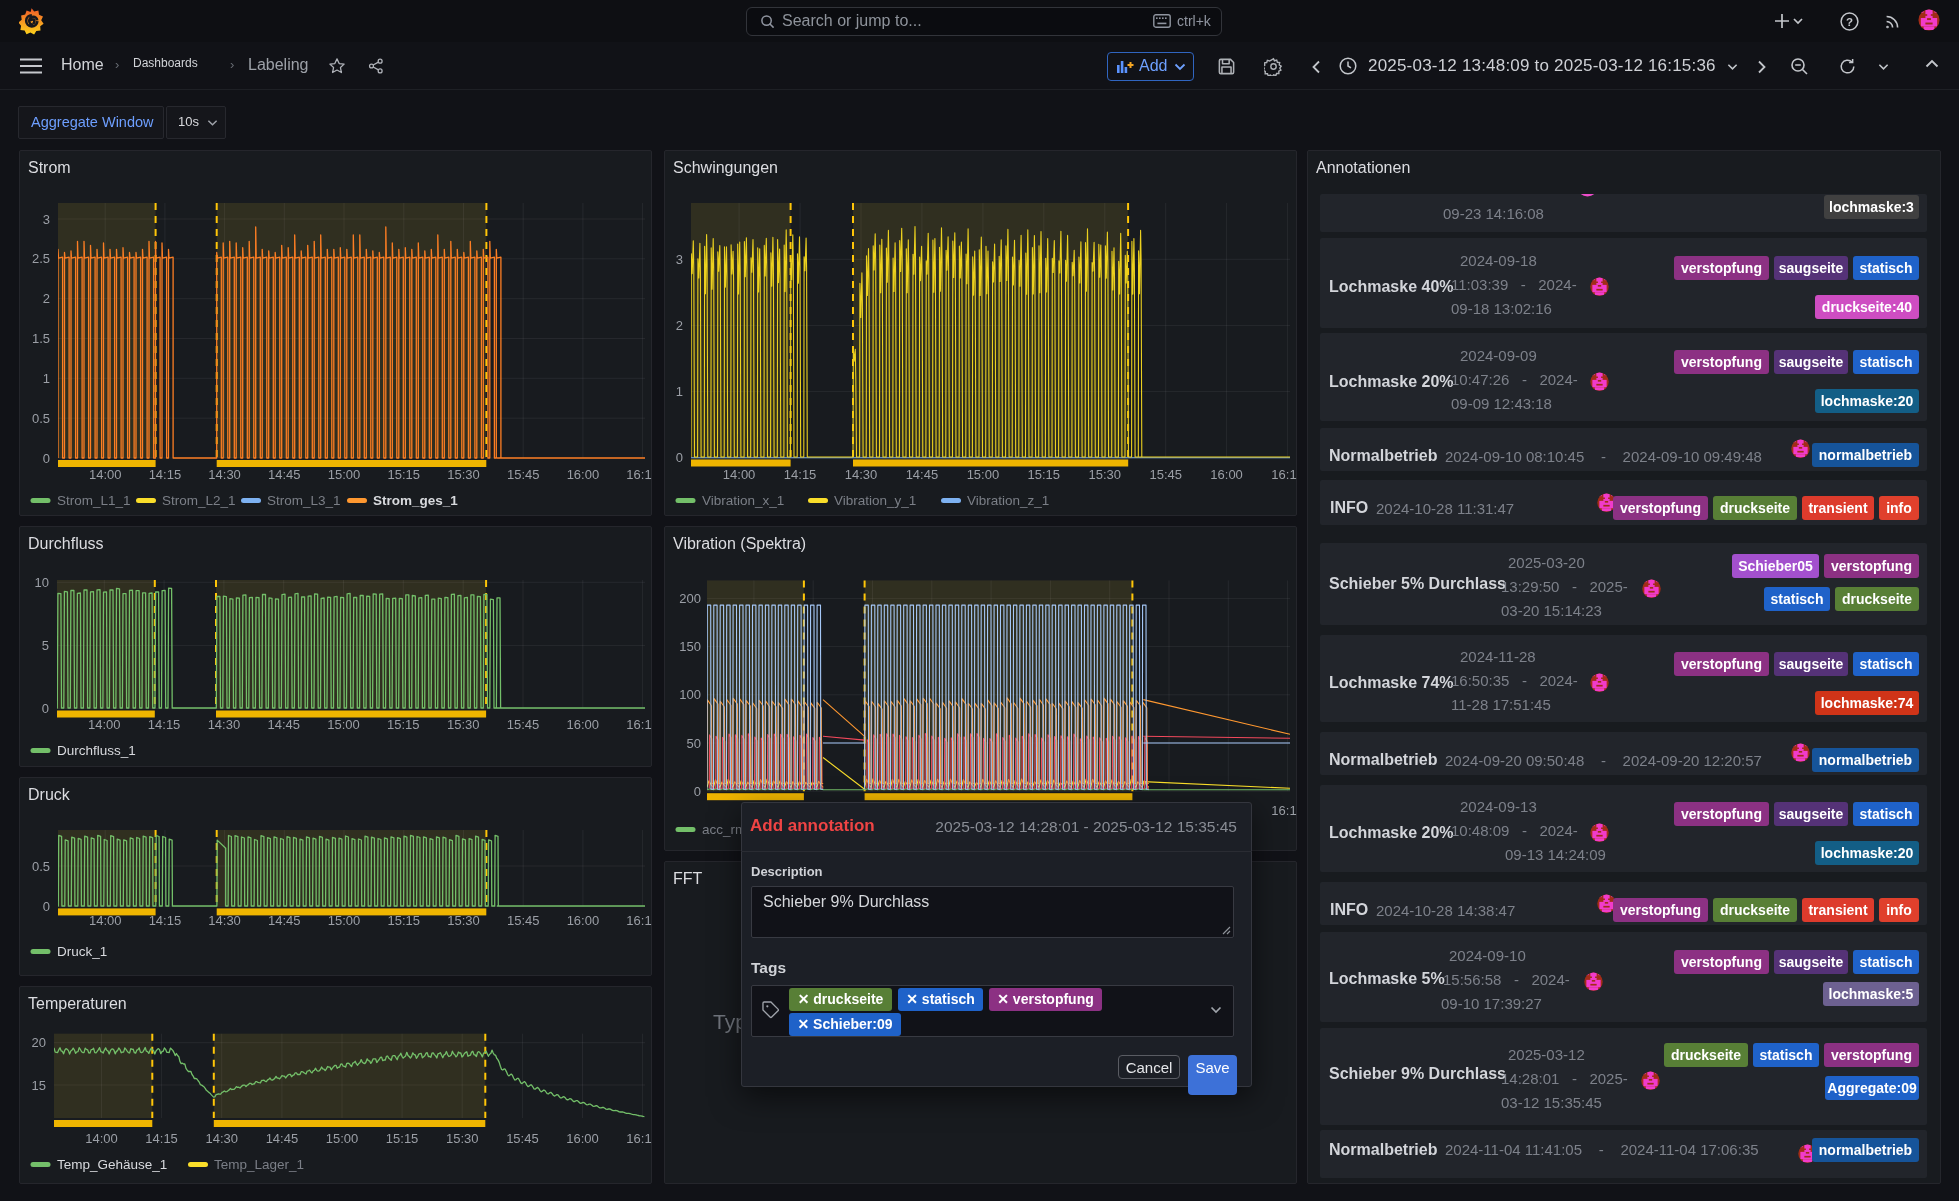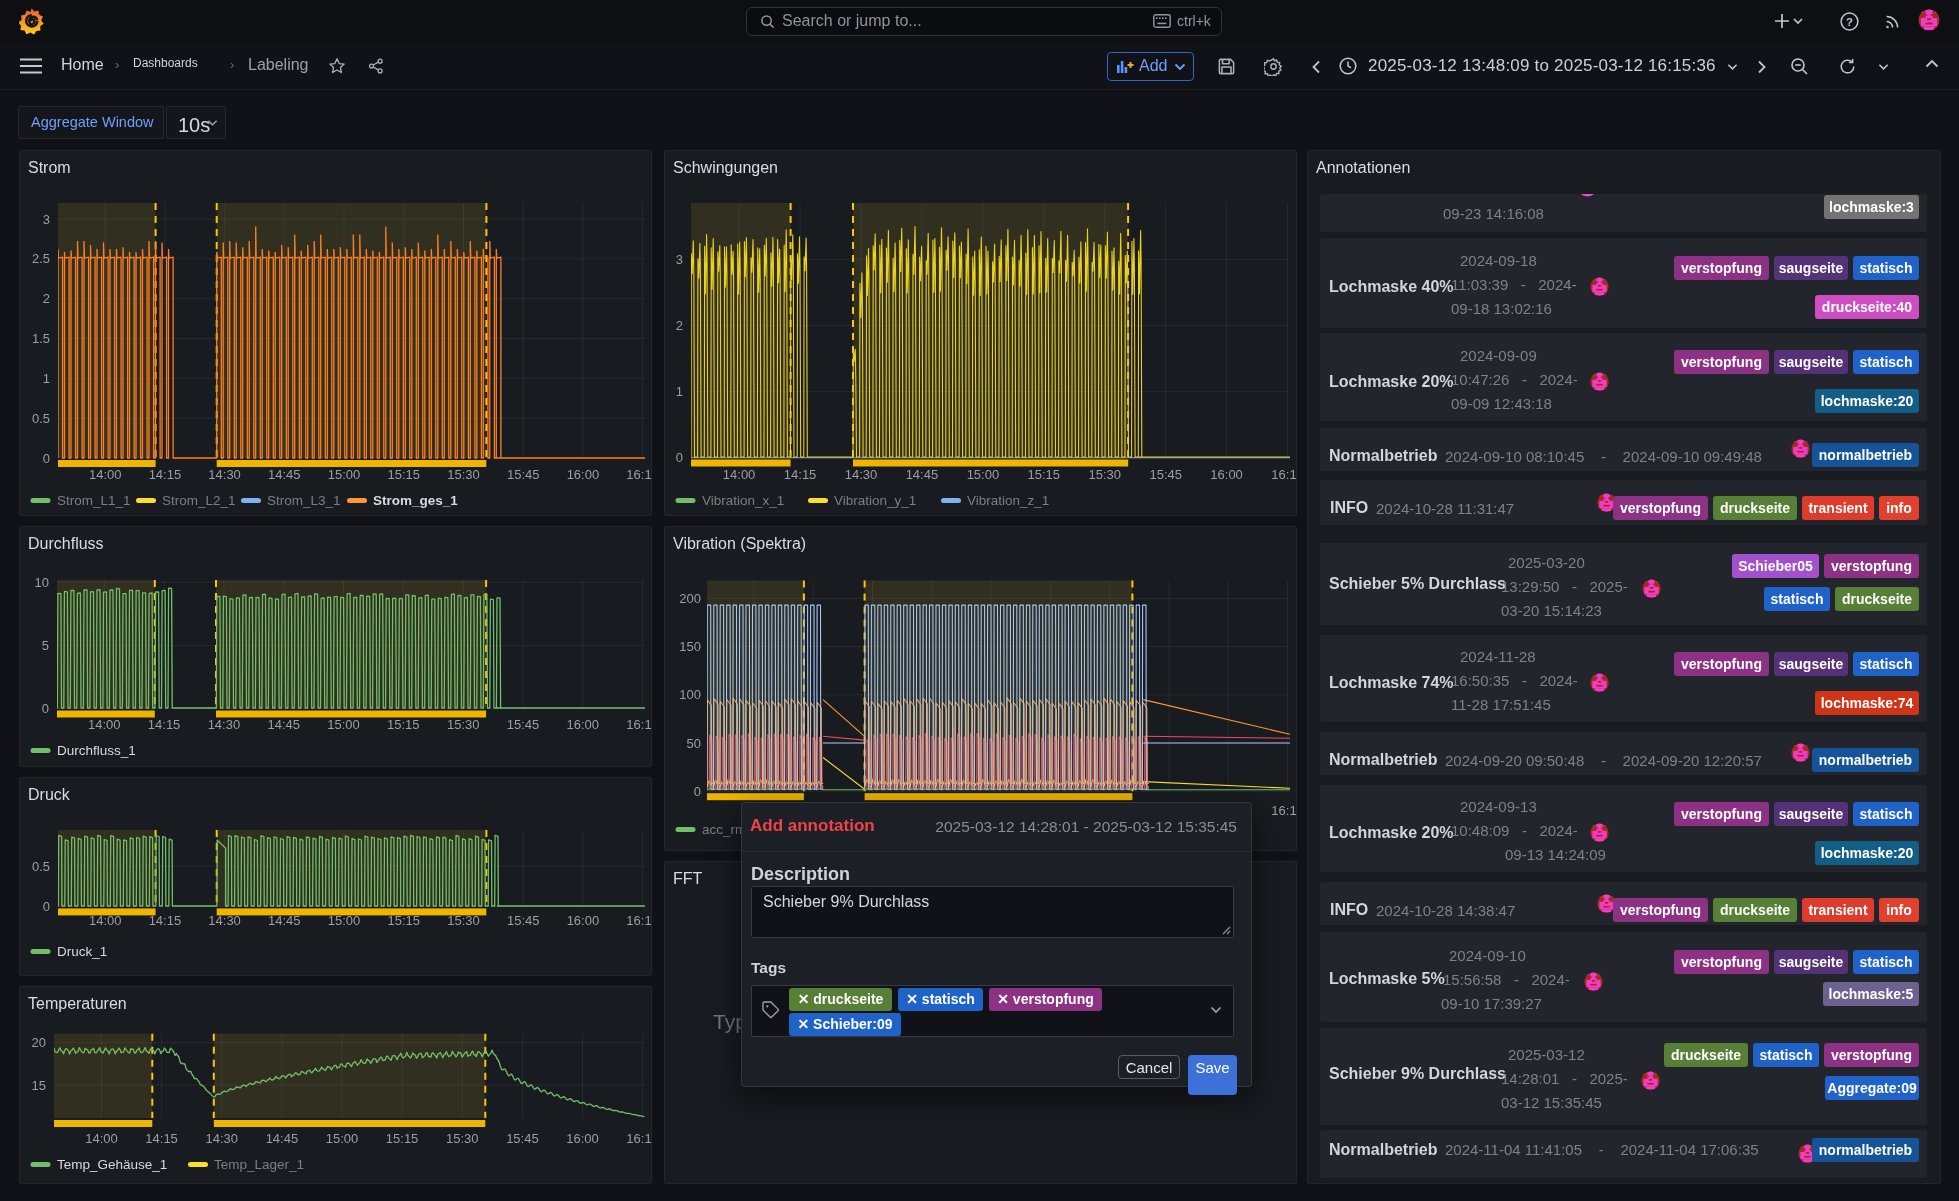--- a/index.html
+++ b/index.html
@@ -150,21 +150,21 @@
   </svg>
 <svg class="abs" style="left:1878px;top:63px" width="11" height="8" viewBox="0 0 12 8">
     <path d="M1.5 1.5 L6 6 L10.5 1.5" fill="none" stroke="#c3c6cb" stroke-width="1.7"></path>
   </svg>
 <svg class="abs" style="left:1925px;top:59px" width="14" height="9" viewBox="0 0 14 9">
     <path d="M1.5 7.5 L7 2 L12.5 7.5" fill="none" stroke="#c3c6cb" stroke-width="1.9"></path>
   </svg>
 <div class="abs" style="left:18px;top:106px;width:146px;height:33px;border:1px solid #27282e;border-radius:2px;background:#15161b"></div>
 <div class="abs" style="left:31px;top:114px;font-size:14.5px;font-weight:500;color:#6e9fff">Aggregate Window</div>
 <div class="abs" style="left:166px;top:106px;width:60px;height:33px;border:1px solid #27282e;border-radius:2px;background:#15161b"></div>
-<div class="abs" style="left:178px;top:114px;font-size:20px;color:#d8d9dd">10s</div>
+<div class="abs" style="left:178px;top:114px;font-size:13px;color:#d8d9dd">10s</div>
 <svg class="abs" style="left:207px;top:119px" width="11" height="8" viewBox="0 0 12 8">
     <path d="M1.5 1.5 L6 6 L10.5 1.5" fill="none" stroke="#9fa3aa" stroke-width="1.6"></path>
   </svg>
 <div class="panel" style="left:19px;top:150px;width:633px;height:366px"></div>
 <div class="ptitle" style="left:28px;top:159px">Strom</div>
 <svg class="abs" style="left:19px;top:150px" width="633" height="366">
     <line x1="39.0" y1="308.0" x2="626.0" y2="308.0" stroke="rgba(204,204,220,0.08)"></line>
     <line x1="39.0" y1="268.2" x2="626.0" y2="268.2" stroke="rgba(204,204,220,0.08)"></line>
     <line x1="39.0" y1="228.3" x2="626.0" y2="228.3" stroke="rgba(204,204,220,0.08)"></line>
     <line x1="39.0" y1="188.5" x2="626.0" y2="188.5" stroke="rgba(204,204,220,0.08)"></line>
@@ -479,21 +479,21 @@
 <div class="panel" style="left:664px;top:861px;width:633px;height:323px"></div>
 <div class="ptitle" style="left:673px;top:870px">FFT</div>
 <div class="abs" style="left:713px;top:1010px;font-size:21px;color:#70757d">Type</div>
 <div class="panel" style="left:1307px;top:150px;width:634px;height:1034px"></div>
 <div class="ptitle" style="left:1316px;top:159px">Annotationen</div>
 <div class="card" style="top:193.6px;height:38.1px"></div>
 <div class="ttime" style="left:1443px;top:205px">09-23 14:16:08</div>
 <svg class="abs" style="left:1577px;top:193.6px" width="21" height="5" viewBox="0 0 21 5">
     <circle cx="10.5" cy="-8" r="10.5" fill="#ef4dcb"></circle>
   </svg>
-<div class="tag" style="left:1824px;top:195.0px;width:95px;background:#737373">lochmaske:3</div>
+<div class="tag" style="left:1824px;top:195.0px;width:95px;background:#404040">lochmaske:3</div>
 <div class="card" style="top:237.5px;height:90.5px"></div>
 <div class="ttitle" style="left:1329px;top:278.0px">Lochmaske 40%</div>
 <div class="ttime" style="left:1460px;top:252.2px">2024-09-18</div>
 <div class="ttime" style="left:1451px;top:276.2px">11:03:39&nbsp;&nbsp;&nbsp;-&nbsp;&nbsp;&nbsp;2024-</div>
 <div class="ttime" style="left:1451px;top:300.2px">09-18 13:02:16</div>
 <svg class="abs" style="left:1589px;top:277px" width="21" height="21" viewBox="0 0 20 20">
 <defs>
       <clipPath id="avc2">
         <circle cx="10" cy="9.2" r="8.8"></circle>
       </clipPath>
@@ -861,21 +861,21 @@
 <rect x="8.4" y="7.6" width="3.2" height="1.6"></rect>
         <rect x="7" y="11.3" width="6" height="1.6"></rect>
       </g>
     </g>
   </svg>
 <div class="tag" style="left:1812px;top:1137.5px;width:107px;background:#16549a">normalbetrieb</div>
 <div class="abs" style="left:741px;top:802px;width:511px;height:285px;background:#1c1f26;border:1px solid #34363e;border-radius:3px;box-shadow:0 10px 30px rgba(0,0,0,0.55)"></div>
 <div class="abs" style="left:750px;top:816px;font-size:17px;font-weight:600;color:#ef4444">Add annotation</div>
 <div class="abs" style="left:800px;top:818px;width:437px;text-align:right;font-size:15.5px;color:#898d95">2025-03-12 14:28:01 - 2025-03-12 15:35:45</div>
 <div class="abs" style="left:741px;top:851px;width:511px;height:1px;background:#2a2c33"></div>
-<div class="abs" style="left:751px;top:864px;font-size:18px;font-weight:600;color:#d0d2d7">Description</div>
+<div class="abs" style="left:751px;top:864px;font-size:13px;font-weight:600;color:#d0d2d7">Description</div>
 <div class="abs" style="left:751px;top:886px;width:483px;height:52px;background:#111218;border:1px solid #383a42;border-radius:2px"></div>
 <div class="abs" style="left:763px;top:893px;font-size:16px;color:#d6d8dc">Schieber 9% Durchlass</div>
 <svg class="abs" style="left:1222px;top:926px" width="9" height="9" viewBox="0 0 9 9">
     <path d="M8 1 L1 8 M8 5 L5 8" stroke="#8e9299" stroke-width="1.2"></path>
   </svg>
 <div class="abs" style="left:751px;top:959px;font-size:15.5px;font-weight:600;color:#d0d2d7">Tags</div>
 <div class="abs" style="left:751px;top:985px;width:483px;height:52px;background:#111218;border:1px solid #383a42;border-radius:2px"></div>
 <svg class="abs" style="left:761px;top:1000px" width="19" height="19" viewBox="0 0 24 24">
     <path d="M2.5 12.5 V4 a1.5 1.5 0 0 1 1.5 -1.5 h8.5 l9 9 a1.5 1.5 0 0 1 0 2.1 l-8 8 a1.5 1.5 0 0 1 -2.1 0 Z" fill="none" stroke="#9fa3aa" stroke-width="1.7"></path>
     <circle cx="8" cy="8" r="1.4" fill="#9fa3aa"></circle>

